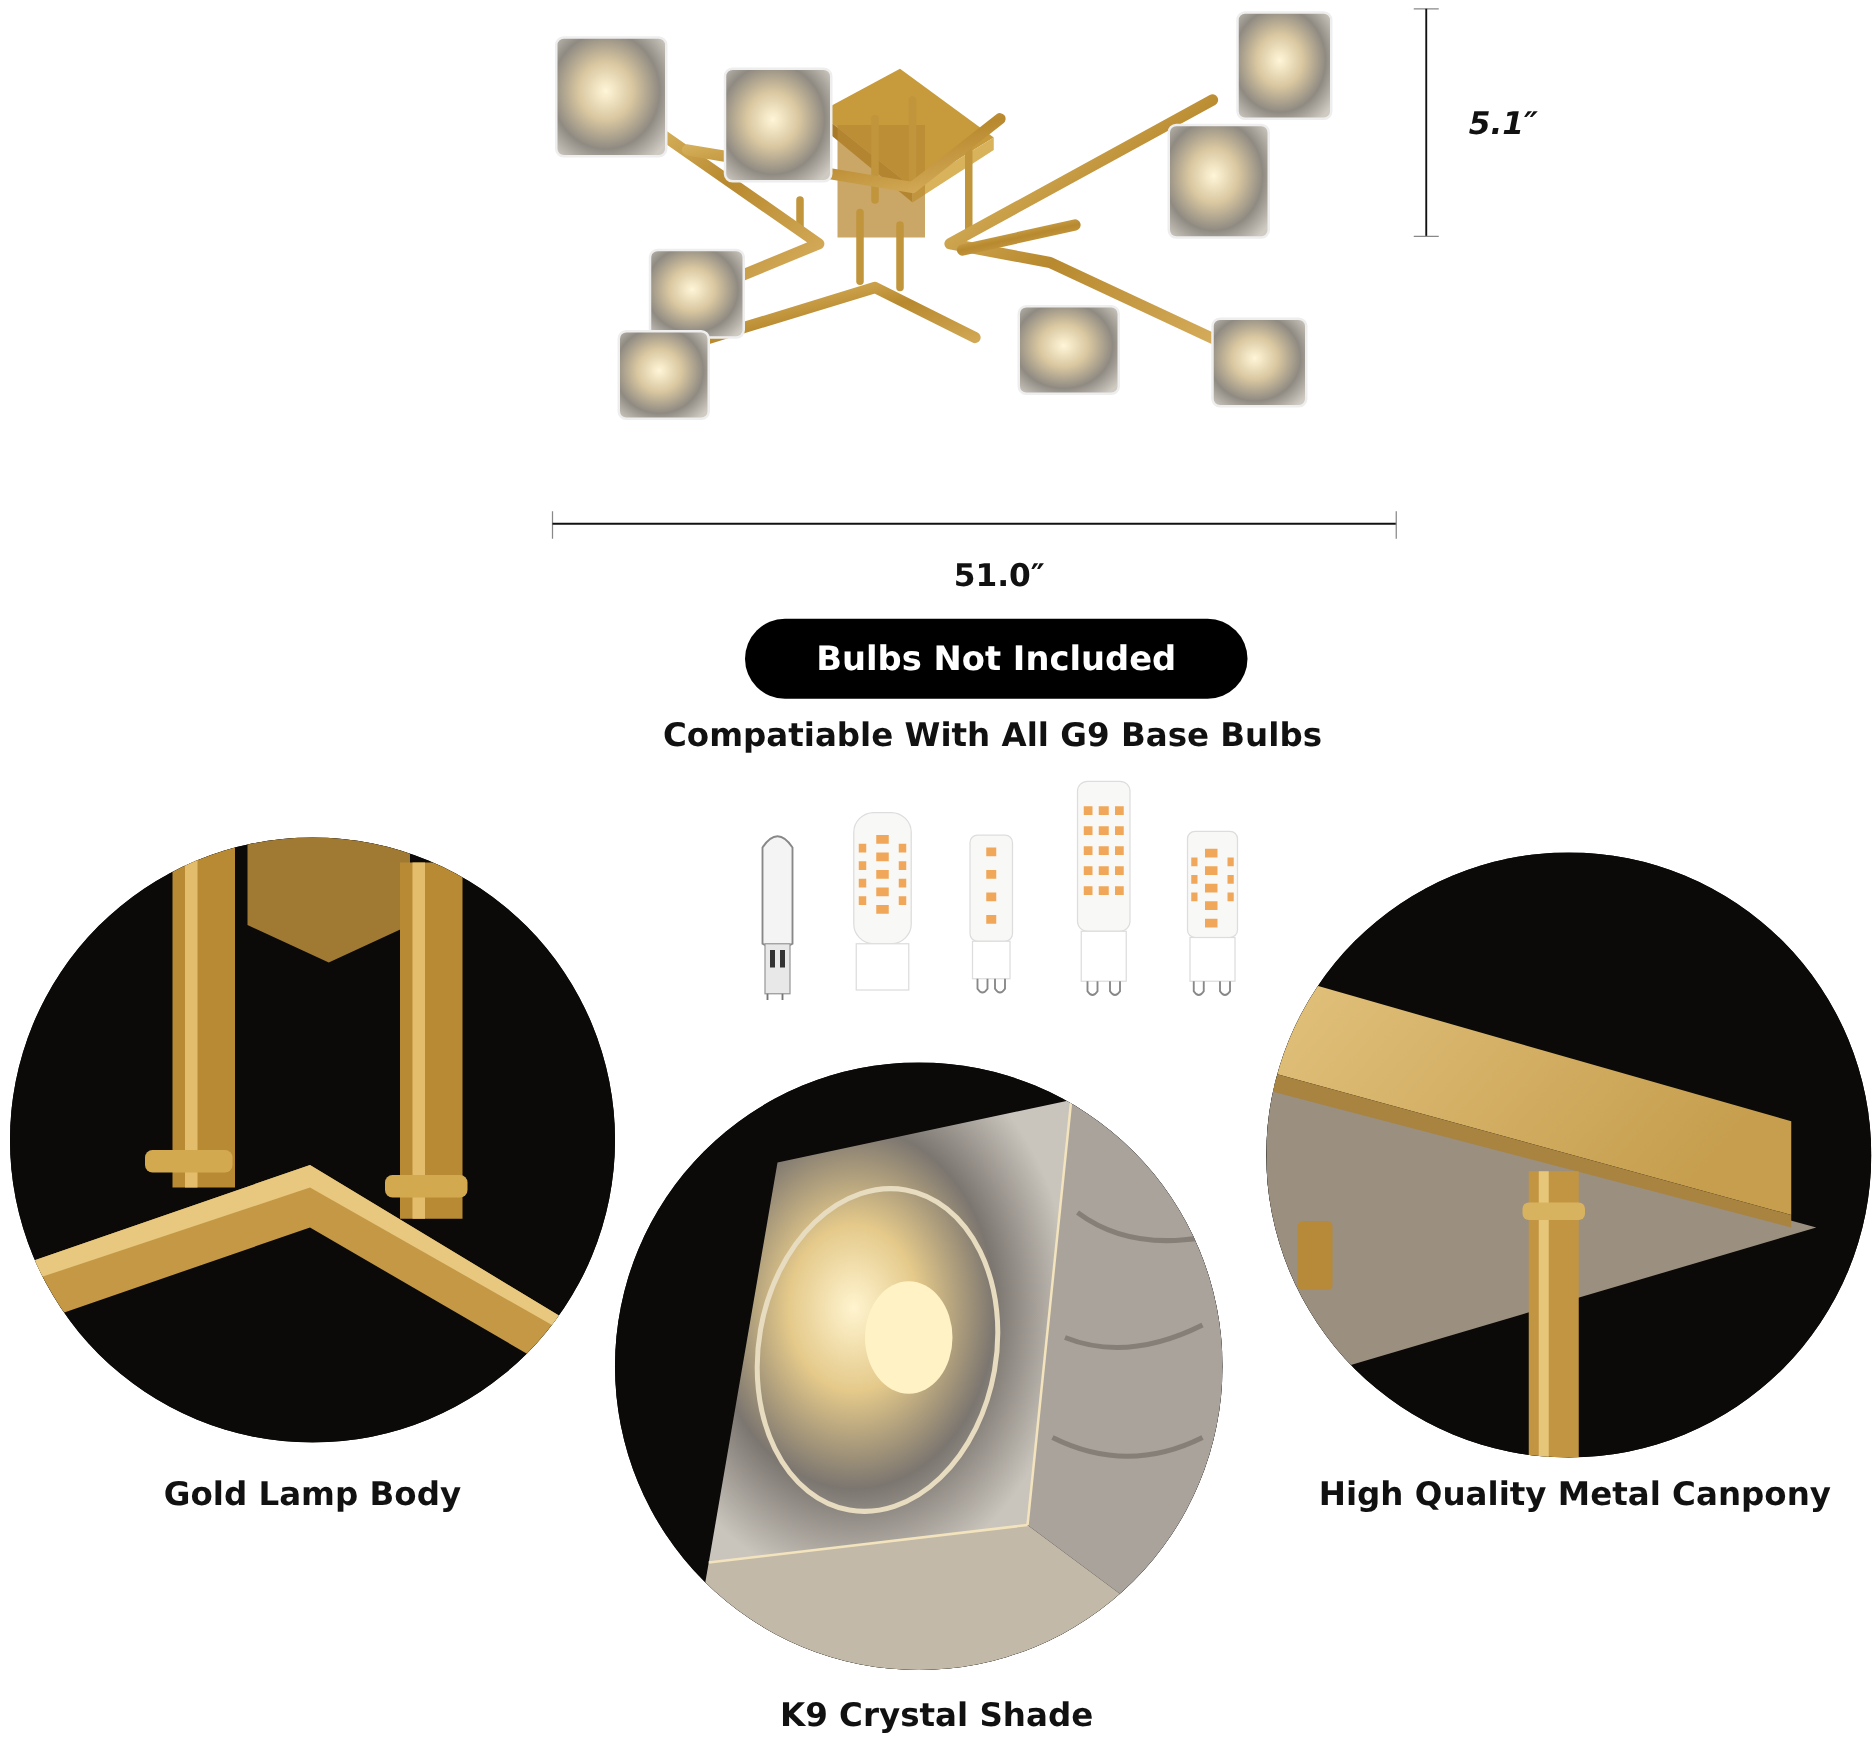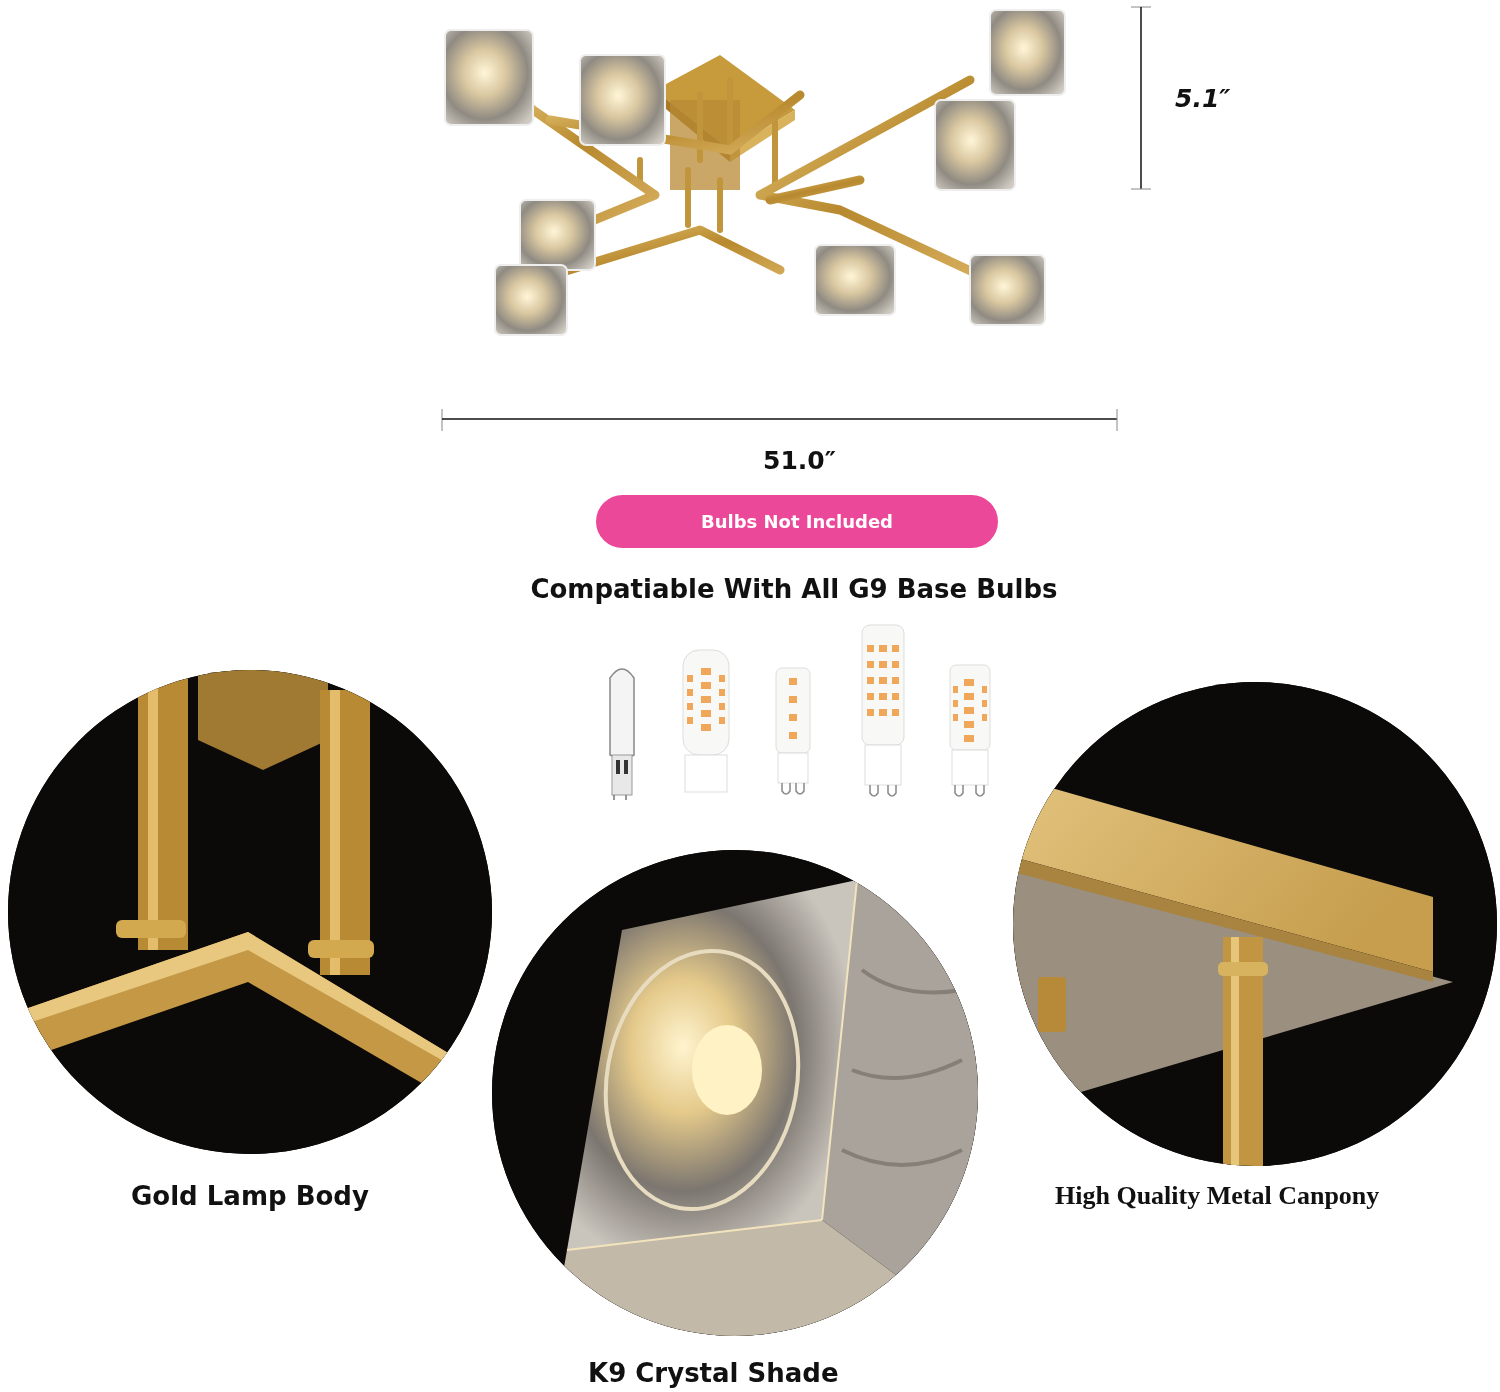--- a/index.html
+++ b/index.html
@@ -1,21 +1,21 @@
 <!DOCTYPE html>
 <html><head>
 <meta charset="utf-8">
 <style>
   html, body { margin:0; padding:0; background:#ffffff; }
   body { width:1500px; height:1392px; position:relative; overflow:hidden;
          font-family:"DejaVu Sans","Liberation Sans",sans-serif; color:#111; }
   .abs { position:absolute; }
   .dim-text { font-weight:bold; font-size:25px; color:#111; }
-  .pill { left:596px; top:495px; width:402px; height:53px; border-radius:33px;
-          background:#ec4899; color:#fff; font-weight:bold; font-size:18px;
+  .pill { left:596px; top:495px; width:402px; height:64px; border-radius:33px;
+          background:#000000; color:#fff; font-weight:bold; font-size:27px;
           display:flex; align-items:center; justify-content:center; }
   .compat { left:0; width:1588px; top:574px; text-align:center; font-weight:bold; font-size:26px; }
   .caption { font-size:26px; font-weight:bold; color:#111; white-space:nowrap; }
   .circle { border-radius:50%; overflow:hidden; background:#0b0a09; }
   svg { display:block; }
 </style>
 </head>
 <body>
 
 <div class="abs" style="left:430px; top:0; width:640px; height:360px;">
@@ -215,33 +215,33 @@
     <line x1="75" y1="400" x2="330" y2="370" stroke="#f3e4bd" stroke-width="2"></line>
     <ellipse cx="210" cy="230" rx="95" ry="130" fill="none" stroke="#e8dcc0" stroke-width="4" transform="rotate(10,210,230)"></ellipse>
     <ellipse cx="235" cy="220" rx="35" ry="45" fill="#fff2c4"></ellipse>
     <g stroke="#6e6860" stroke-width="4" fill="none" opacity="0.6">
       <path d="M370,120 q40,30 100,20"></path>
         <path d="M360,220 q50,20 110,-10"></path>
         <path d="M350,300 q60,30 120,0"></path>
     </g>
   </svg>
 </div>
-<div class="abs caption" style="left:588px; top:1358px;">K9 Crystal Shade</div>
+<div class="abs caption" style="left:624px; top:1358px;">K9 Crystal Shade</div>
 
 <div class="abs circle" style="left:1013px; top:682px; width:484px; height:484px;">
   <svg width="484" height="484" viewBox="0 0 484 484">
     <defs>
       <linearGradient id="plate" x1="0" y1="0" x2="1" y2="0.4">
         <stop offset="0" stop-color="#e2c27d"></stop>
         <stop offset="1" stop-color="#c69e4e"></stop>
       </linearGradient>
     </defs>
     <rect width="484" height="484" fill="#0b0a09"></rect>
     <polygon points="0,180 0,430 440,300" fill="#9b8f7f"></polygon>
     <polygon points="0,95 420,215 420,290 0,175" fill="url(#plate)"></polygon>
     <polygon points="0,175 420,290 420,300 0,190" fill="#a98440"></polygon>
     <rect x="210" y="255" width="40" height="229" fill="#c29543"></rect>
     <rect x="218" y="255" width="8" height="229" fill="#e6c679"></rect>
     <rect x="205" y="280" width="50" height="14" rx="5" fill="#d8b35f"></rect>
     <rect x="25" y="295" width="28" height="55" rx="4" fill="#b68a38"></rect>
   </svg>
 </div>
-<div class="abs caption" style="left:1055px; top:1181px;font-family:Liberation Serif, serif;">High Quality Metal Canpony</div>
+<div class="abs caption" style="left:1055px; top:1181px;">High Quality Metal Canpony</div>
 
 </body></html>

